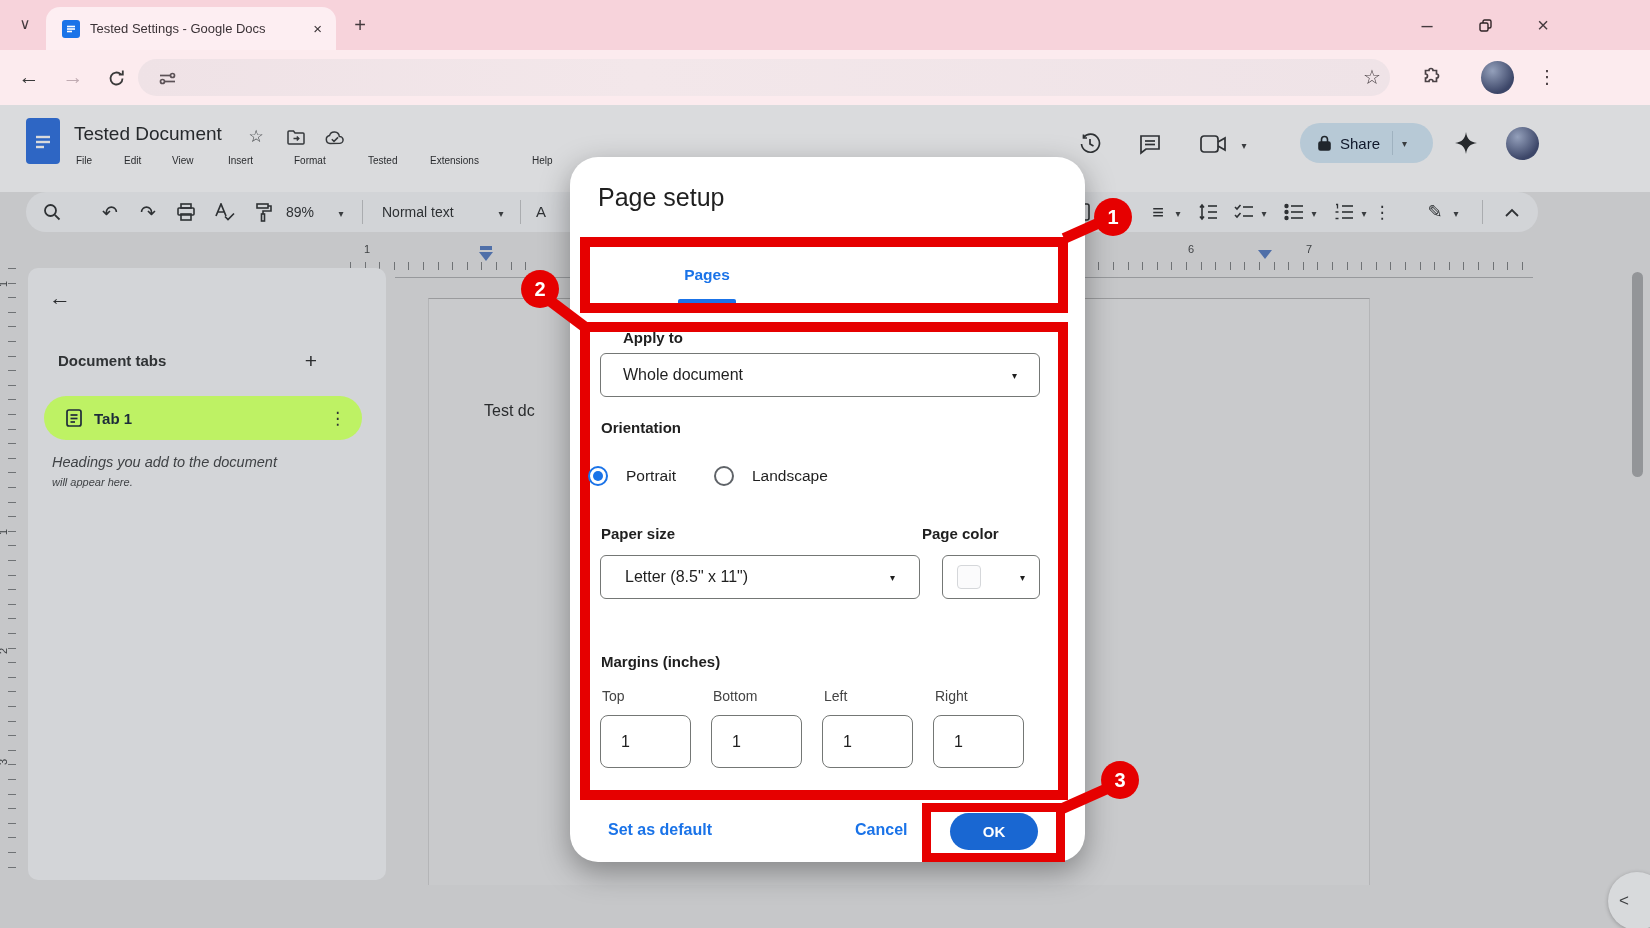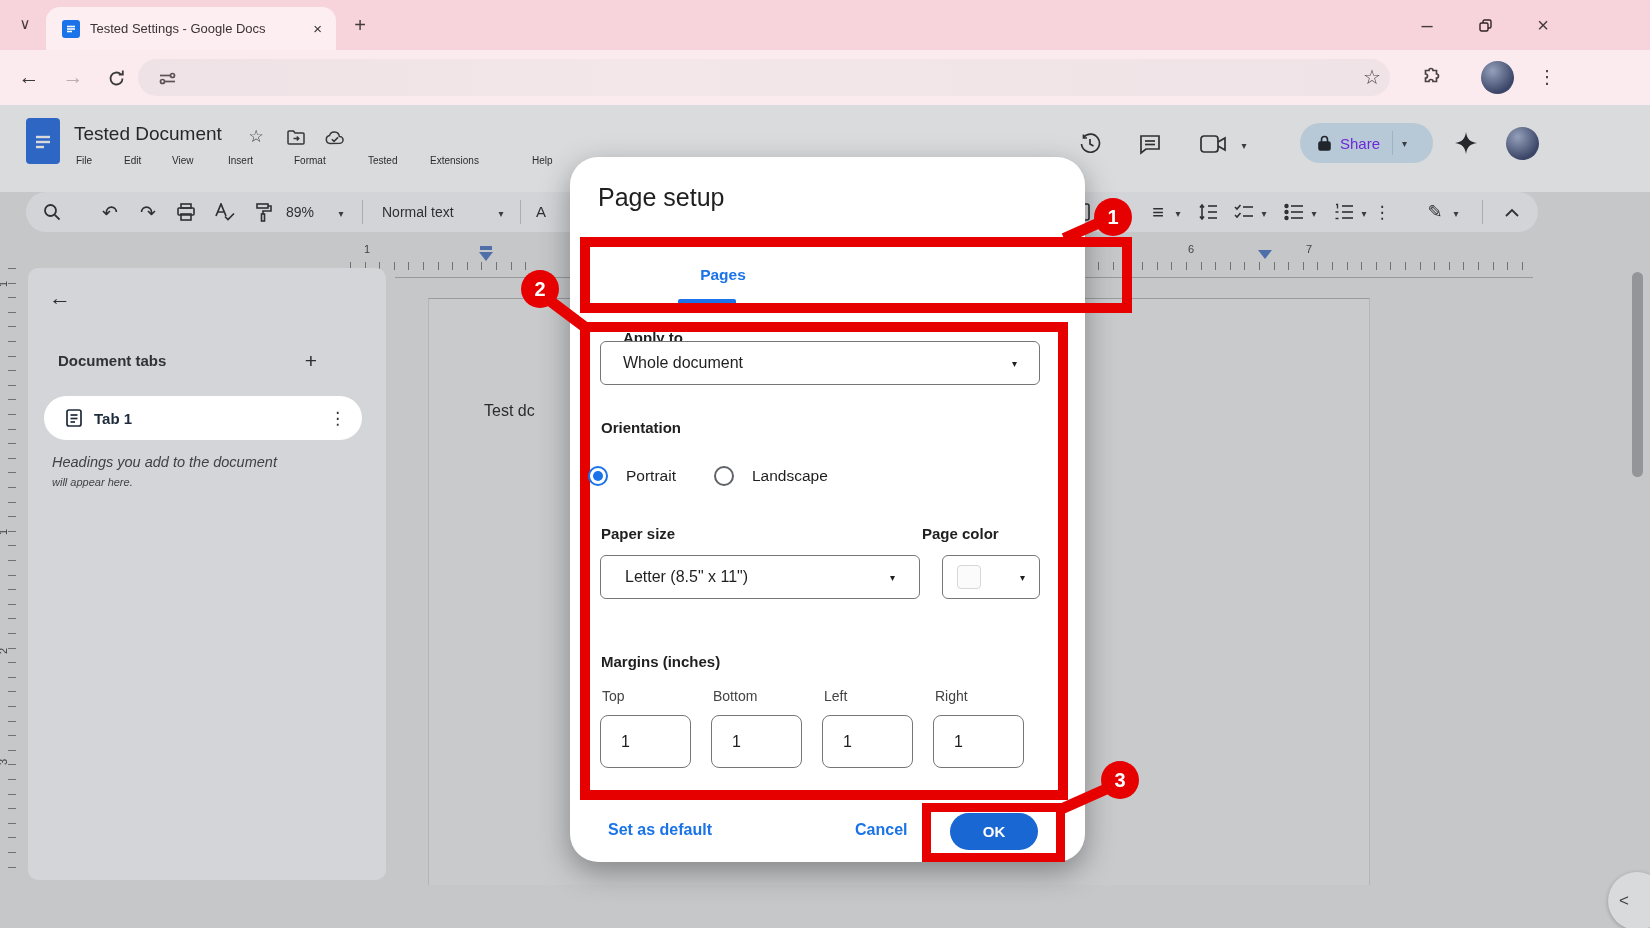--- a/index.html
+++ b/index.html
@@ -167,21 +167,21 @@
       </svg>
   </div>
   <div class="abs ico caret" style="left:1236px;top:138px;width:16px;height:14px;">▾</div>
   <div class="abs" style="left:1300px;top:123px;width:133px;height:40px;border-radius:20px;background:#b7c9d6;display:flex;align-items:center;">
     <span class="ico" style="margin-left:18px;">
       <svg width="13" height="16" viewBox="0 0 13 16" fill="none" stroke="#20262c" stroke-width="1.6">
         <rect x="1" y="7" width="11" height="8" rx="1.5" fill="#20262c"></rect>
           <path d="M3.5 7 V4.5 a3 3 0 0 1 6 0 V7"></path>
         </svg>
     </span>
-    <span style="font-size:15px;color:#6d28d9;margin-left:9px;">Share</span>
+    <span style="font-size:15px;color:#0f172a;margin-left:9px;">Share</span>
     <span style="width:1px;height:24px;background:#9fb2c0;margin-left:12px;"></span>
     <span class="caret" style="margin-left:9px;">▾</span>
   </div>
   <div class="abs ico" style="left:1452px;top:129px;width:28px;height:28px;">
     <svg width="22" height="22" viewBox="0 0 22 22">
         <path d="M11 0 C12 7 15 10 22 11 C15 12 12 15 11 22 C10 15 7 12 0 11 C7 10 10 7 11 0 z" fill="#26292c"></path>
       </svg>
   </div>
   <div class="abs avatar" style="left:1506px;top:127px;width:33px;height:33px;"></div>
 
@@ -296,21 +296,21 @@
   <div class="abs ruler-num" style="left:0px;top:645px;transform:rotate(-90deg);">2</div>
   <div class="abs ruler-num" style="left:0px;top:756px;transform:rotate(-90deg);">3</div>
 
   <div class="abs paper"></div>
   <div class="abs" style="left:484px;top:402px;font-size:16px;color:#2a2c2e;">Test dc</div>
 
   <div class="abs sidebar"></div>
   <div class="abs ico" style="left:46px;top:284px;width:28px;height:28px;font-size:22px;color:#2b2d2f;">←</div>
   <div class="abs" style="left:58px;top:352px;font-size:15px;font-weight:bold;color:#303335;">Document tabs</div>
   <div class="abs ico" style="left:298px;top:348px;width:26px;height:26px;font-size:21px;color:#2b2d2f;">+</div>
-  <div class="abs" style="left:44px;top:396px;width:318px;height:44px;background:#ffffff;border-radius:22px;display:flex;align-items:center;">
+  <div class="abs" style="left:44px;top:396px;width:318px;height:44px;background:#bef264;border-radius:22px;display:flex;align-items:center;">
     <span class="ico" style="margin-left:22px;">
       <svg width="16" height="18" viewBox="0 0 16 18" fill="none" stroke="#1f2b3a" stroke-width="1.7">
         <rect x="1" y="1" width="14" height="16" rx="2"></rect>
           <line x1="4.5" y1="6" x2="11.5" y2="6"></line>
           <line x1="4.5" y1="9.5" x2="11.5" y2="9.5"></line>
           <line x1="4.5" y1="13" x2="9" y2="13"></line>
         </svg>
     </span>
     <span style="font-size:15px;font-weight:bold;color:#1d2b3a;margin-left:12px;">Tab 1</span>
     <span style="margin-left:auto;margin-right:16px;font-size:17px;color:#2f3336;">⋮</span>
@@ -319,31 +319,31 @@
   <div class="abs" style="left:52px;top:476px;font-size:11px;font-style:italic;color:#3f4245;">will appear here.</div>
 
   <div class="abs" style="left:1632px;top:272px;width:11px;height:205px;border-radius:6px;background:#939598;"></div>
   <div class="abs ico" style="left:1608px;top:872px;width:58px;height:58px;border-radius:50%;background:#d8dadc;box-shadow:0 1px 4px rgba(0,0,0,.25);font-size:17px;color:#3c3e40;">
     <span style="margin-right:26px;">&lt;</span>
   </div>
 
   <div class="abs dialog z30">
     <div class="abs dlg-title" style="left:28px;top:26px;">Page setup</div>
 
-    <div class="abs redbox" style="left:10px;top:80px;width:552px;height:76px;">
+    <div class="abs redbox" style="left:10px;top:80px;width:488px;height:76px;">
       <div style="position:absolute;left:0;top:0;width:50%;height:100%;display:flex;align-items:center;justify-content:center;">
         <span style="font-size:15.5px;font-weight:bold;color:#1a73e8;">Pages</span>
       </div>
       <div style="position:absolute;left:88px;bottom:0px;width:58px;height:4px;background:#1a73e8;border-radius:2px 2px 0 0;"></div>
     </div>
 
     <div class="abs redbox" style="left:10px;top:165px;width:488px;height:478px;"></div>
 
     <div class="abs lbl" style="left:31px;top:172px;margin-left:22px;">Apply to</div>
-    <div class="abs select" style="left:30px;top:184px;width:440px;height:44px;padding:0 22px;">
+    <div class="abs select" style="left:30px;top:196px;width:440px;height:44px;padding:0 22px;">
       <span>Whole document</span>
       <span class="caret" style="color:#1f1f1f;">▾</span>
     </div>
 
     <div class="abs lbl" style="left:31px;top:262px;">Orientation</div>
     <div class="abs" style="left:18px;top:309px;display:flex;align-items:center;">
       <span class="radio-outer" style="border:2px solid #1a73e8;display:inline-flex;align-items:center;justify-content:center;">
         <span style="width:10px;height:10px;border-radius:50%;background:#1a73e8;"></span>
       </span>
       <span style="font-size:15.5px;color:#1f1f1f;margin-left:18px;">Portrait</span>

